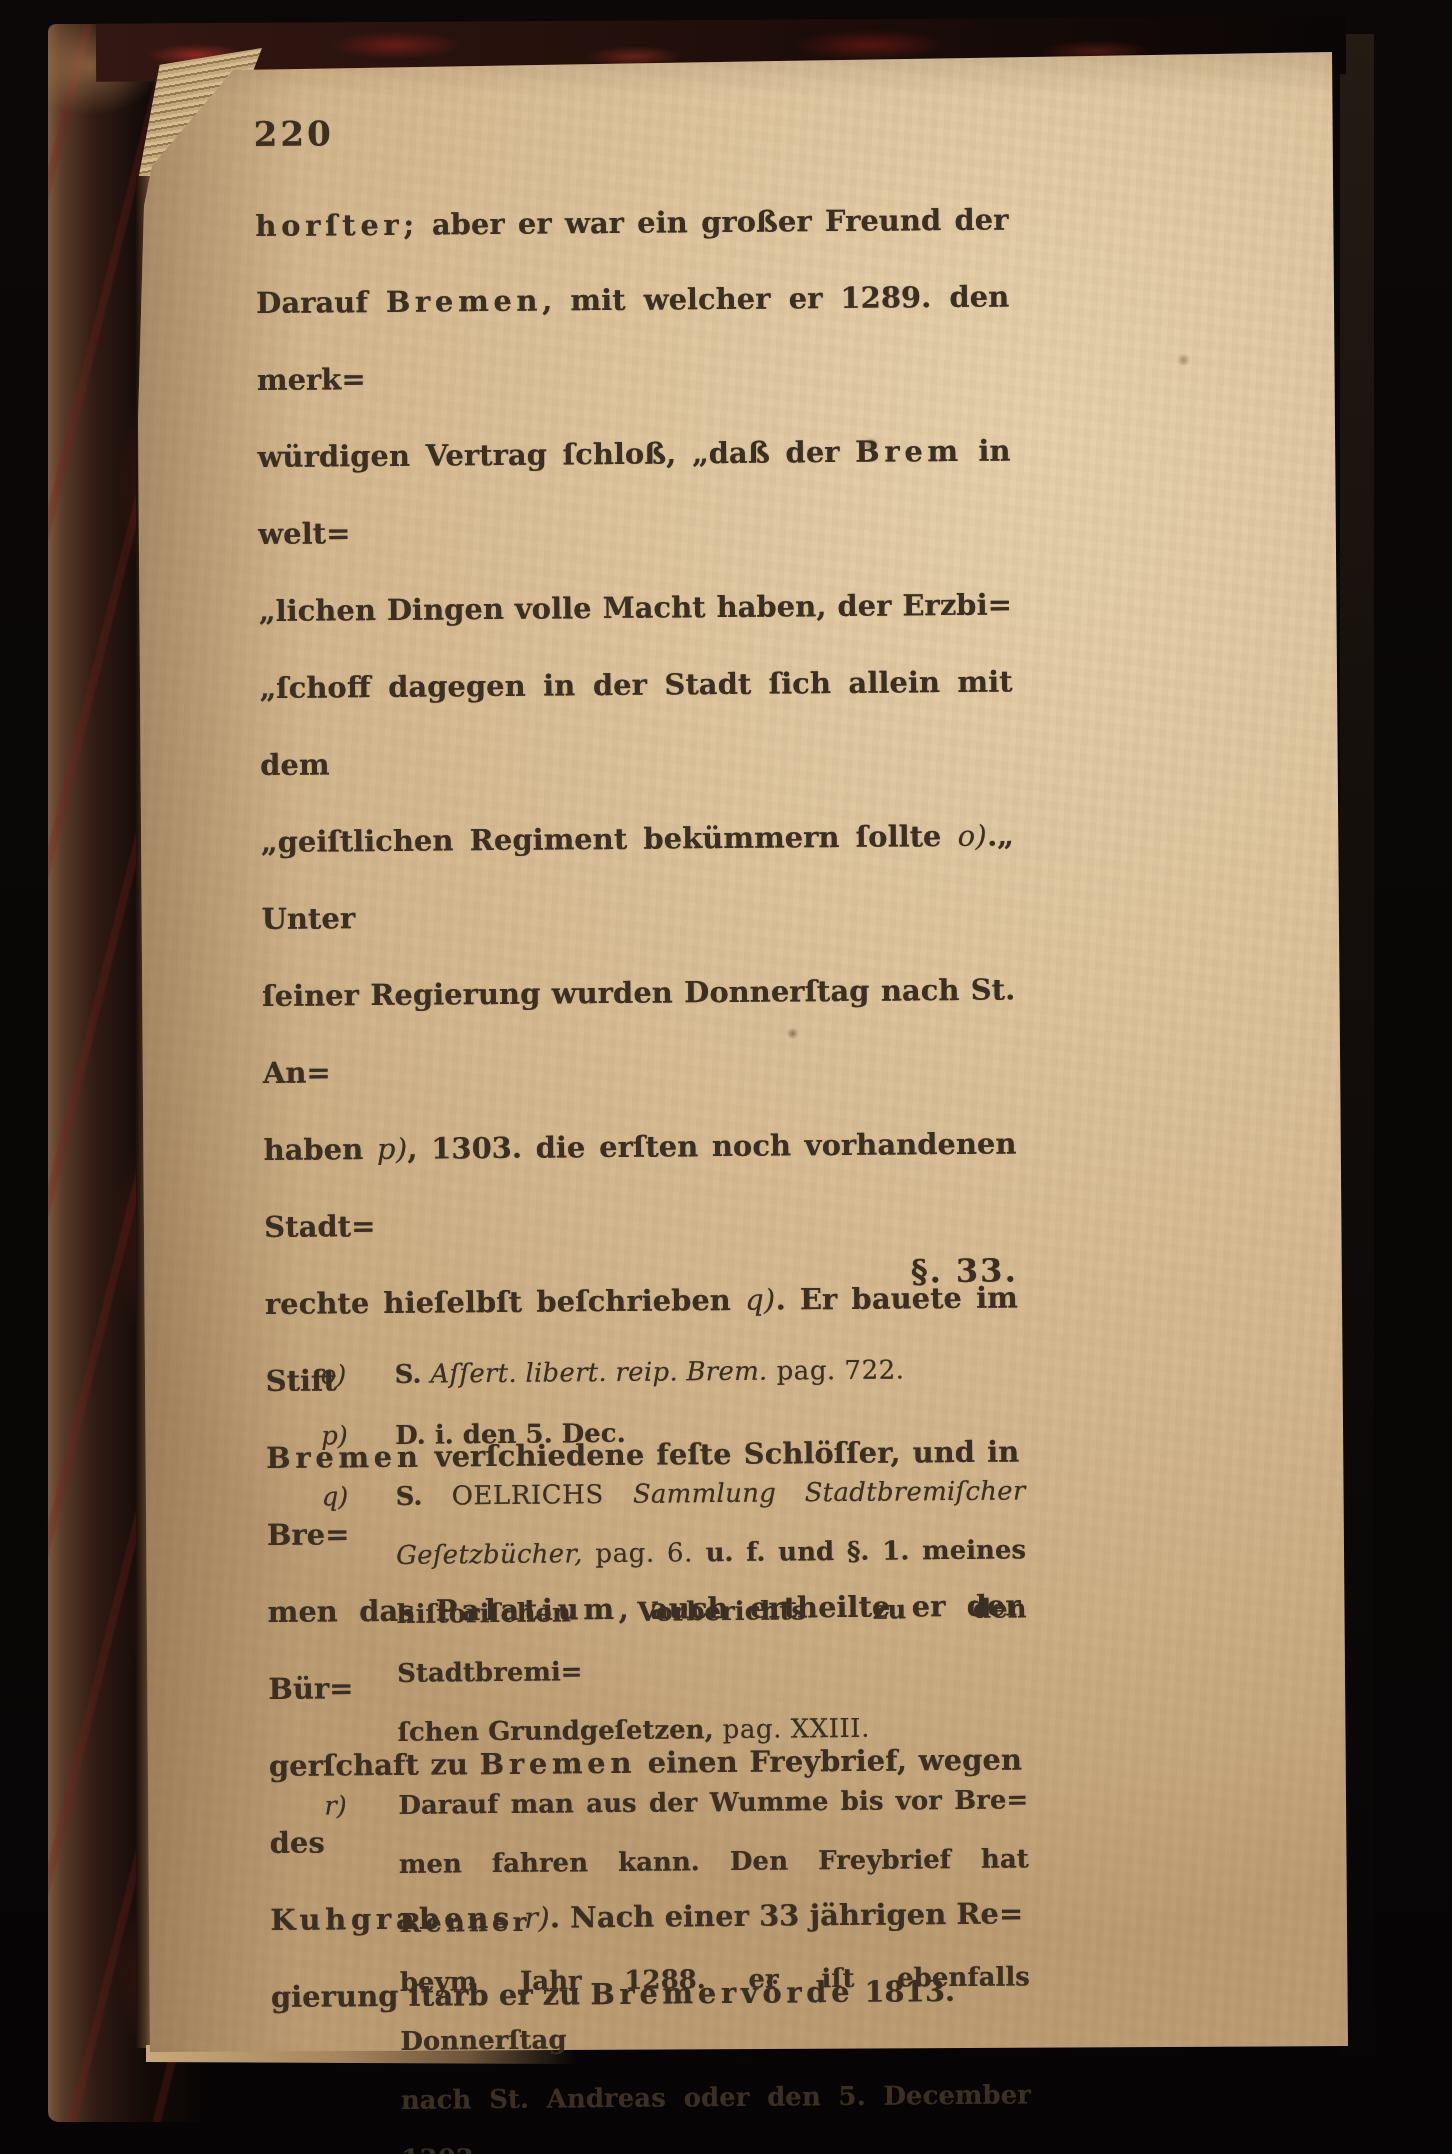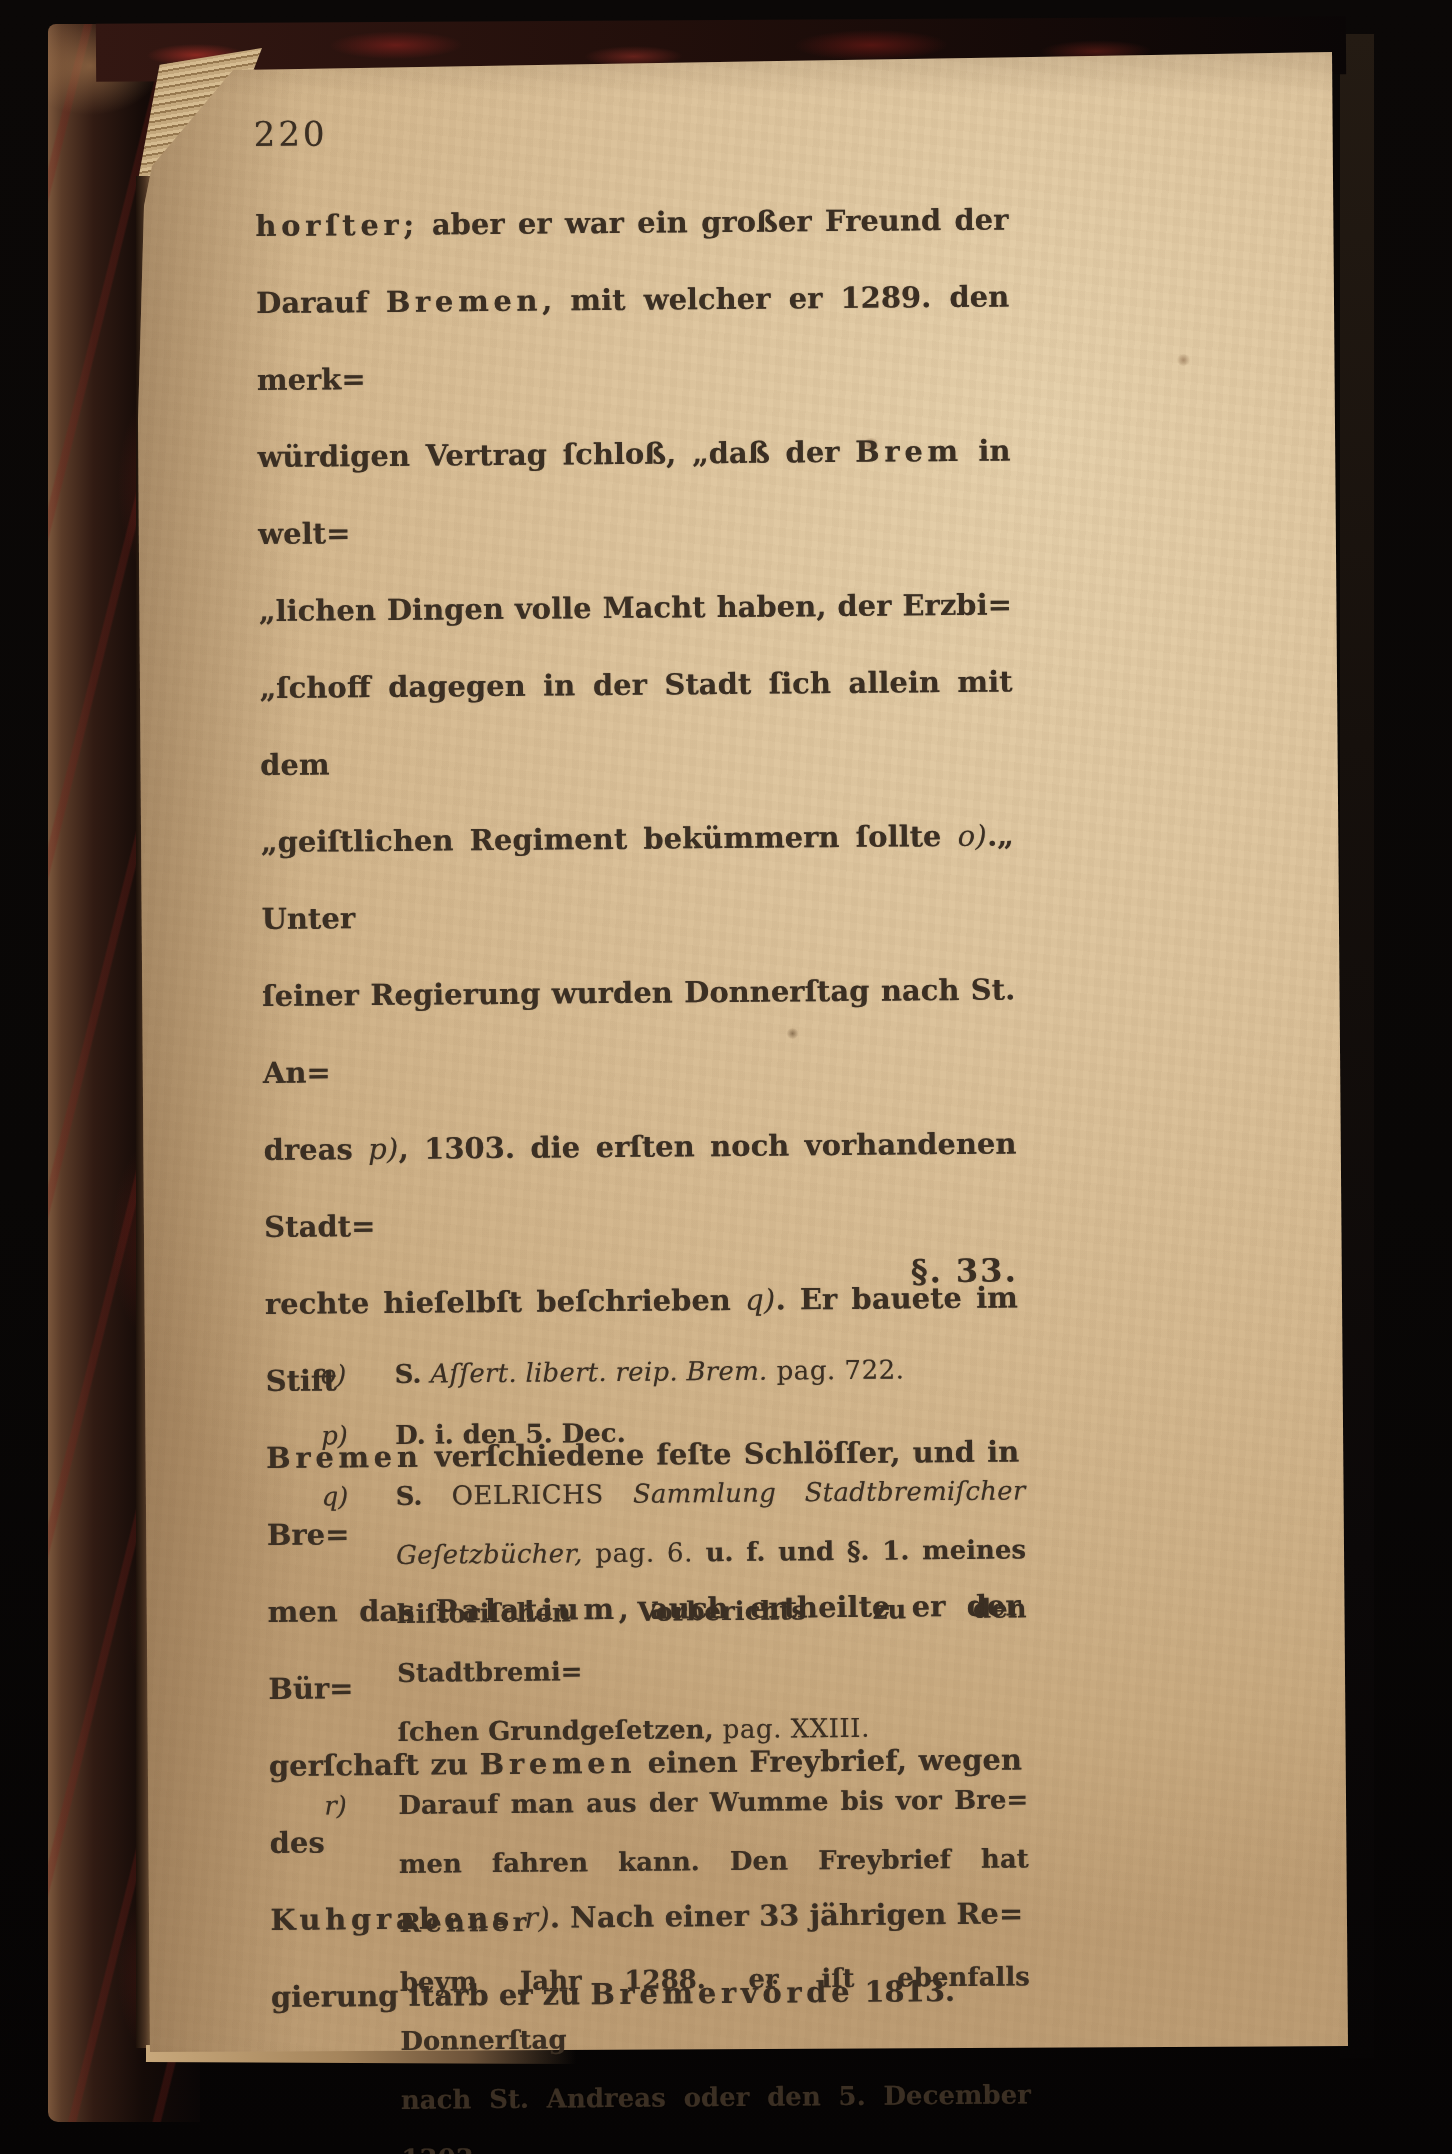--- a/index.html
+++ b/index.html
@@ -50,21 +50,21 @@
   .s1{left:862px;top:438px;width:18px;height:13px;opacity:.6;
       background:radial-gradient(circle,#6b4a2f 0%,rgba(107,74,47,0) 70%);}
   .s2{left:786px;top:1028px;width:13px;height:11px;opacity:.55;
       background:radial-gradient(circle,#53381f 0%,rgba(83,56,31,0) 70%);}
   .s3{left:1176px;top:354px;width:15px;height:12px;opacity:.45;
       background:radial-gradient(circle,#6a4527 0%,rgba(106,69,39,0) 70%);}
   
   .content{position:absolute;left:0;top:0;width:1452px;height:2154px;
          transform:rotate(-.5deg);transform-origin:726px 1080px;
          color:#3b2f23;text-shadow:0 0 1px rgba(59,47,35,.55);}
-  .pagenum{position:absolute;left:262px;top:110px;font-size:34px;font-weight:400;letter-spacing:3px;}
+  .pagenum{position:absolute;left:262px;top:110px;font-size:34px;font-weight:700;letter-spacing:3px;}
   .maintext{position:absolute;left:263px;top:184px;width:753px;
          font-size:29px;line-height:77px;font-weight:700;}
   .tline{white-space:normal;}
   .just{text-align:justify;text-align-last:justify;text-justify:inter-word;}
   .section{position:absolute;left:263px;top:1254px;width:753px;text-align:right;
          font-size:32px;font-weight:700;letter-spacing:2px;}
   .footnotes{position:absolute;left:318px;top:1342px;width:704px;
          font-size:26px;line-height:59px;font-weight:700;}
   .fn{padding-left:74px;}
   .fn + .fn{margin-top:2px;}
@@ -93,21 +93,21 @@
   <div class="content">
     <div class="pagenum">220</div>
     <div class="maintext">
         <div class="tline just"><span class="seg fs">horſter;</span><span class="seg f"> aber er war ein großer Freund der</span></div>
         <div class="tline just"><span class="seg f">Darauf </span><span class="seg fs">Bremen</span><span class="seg f">, mit welcher er 1289. den merk=</span></div>
         <div class="tline just"><span class="seg f">würdigen Vertrag ſchloß, „daß der </span><span class="seg fs">Brem</span><span class="seg f"> in welt=</span></div>
         <div class="tline just"><span class="seg f">„lichen Dingen volle Macht haben, der Erzbi=</span></div>
         <div class="tline just"><span class="seg f">„ſchoff dagegen in der Stadt ſich allein mit dem</span></div>
         <div class="tline just"><span class="seg f">„geiſtlichen Regiment bekümmern ſollte </span><span class="seg i">o)</span><span class="seg f">.„ Unter</span></div>
         <div class="tline just"><span class="seg f">ſeiner Regierung wurden Donnerſtag nach St. An=</span></div>
-        <div class="tline just"><span class="seg f">dreas </span><span class="seg i">p)</span><span class="seg f">, 1303. die erſten noch vorhandenen Stadt=</span></div>
+        <div class="tline just"><span class="seg f">haben </span><span class="seg i">p)</span><span class="seg f">, 1303. die erſten noch vorhandenen Stadt=</span></div>
         <div class="tline just"><span class="seg f">rechte hieſelbſt beſchrieben </span><span class="seg i">q)</span><span class="seg f">. Er bauete im Stift</span></div>
         <div class="tline just"><span class="seg fs">Bremen</span><span class="seg f"> verſchiedene feſte Schlöſſer, und in Bre=</span></div>
         <div class="tline just"><span class="seg f">men das </span><span class="seg fs">Palatium</span><span class="seg f">, auch ertheilte er der Bür=</span></div>
         <div class="tline just"><span class="seg f">gerſchaft zu </span><span class="seg fs">Bremen</span><span class="seg f"> einen Freybrief, wegen des</span></div>
         <div class="tline just"><span class="seg fs">Kuhgrabens</span><span class="seg f"> </span><span class="seg i">r)</span><span class="seg f">. Nach einer 33 jährigen Re=</span></div>
         <div class="tline"><span class="seg f">gierung ſtarb er zu </span><span class="seg fs">Bremervörde</span><span class="seg f"> 1813.</span></div>
       </div>
     <div class="section">§. 33.</div>
     <div class="footnotes">
         <div class="fn">

